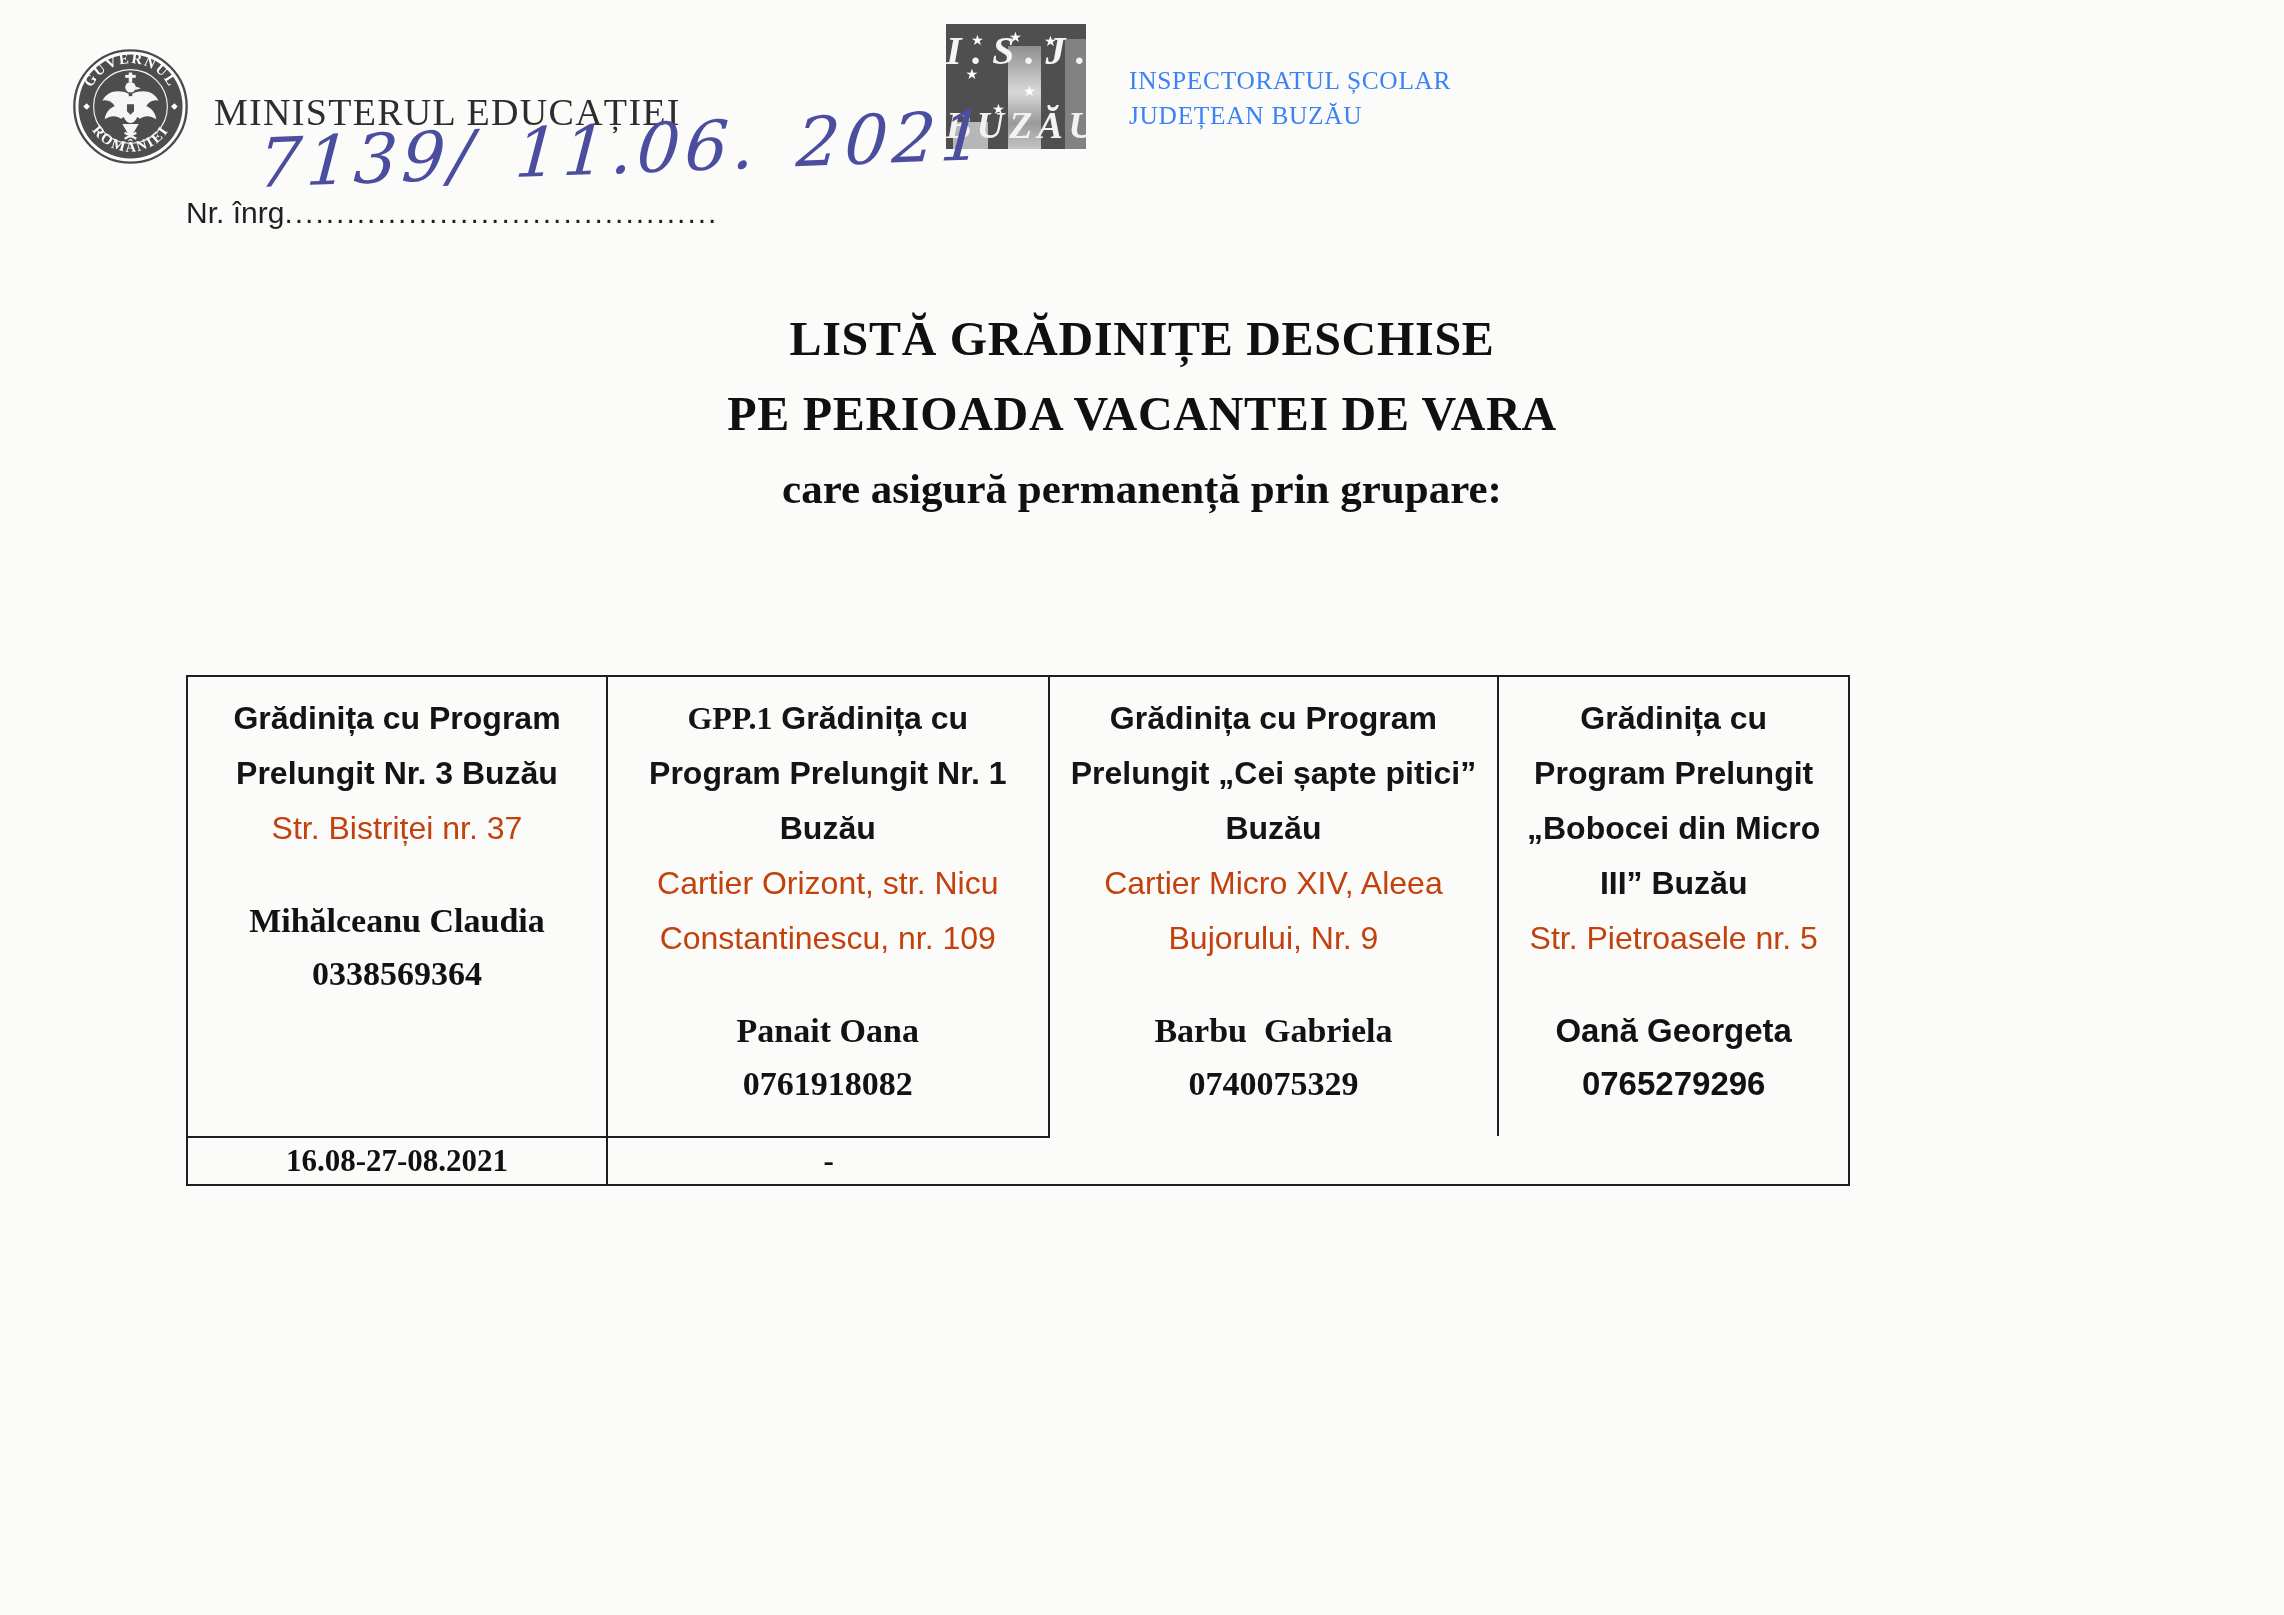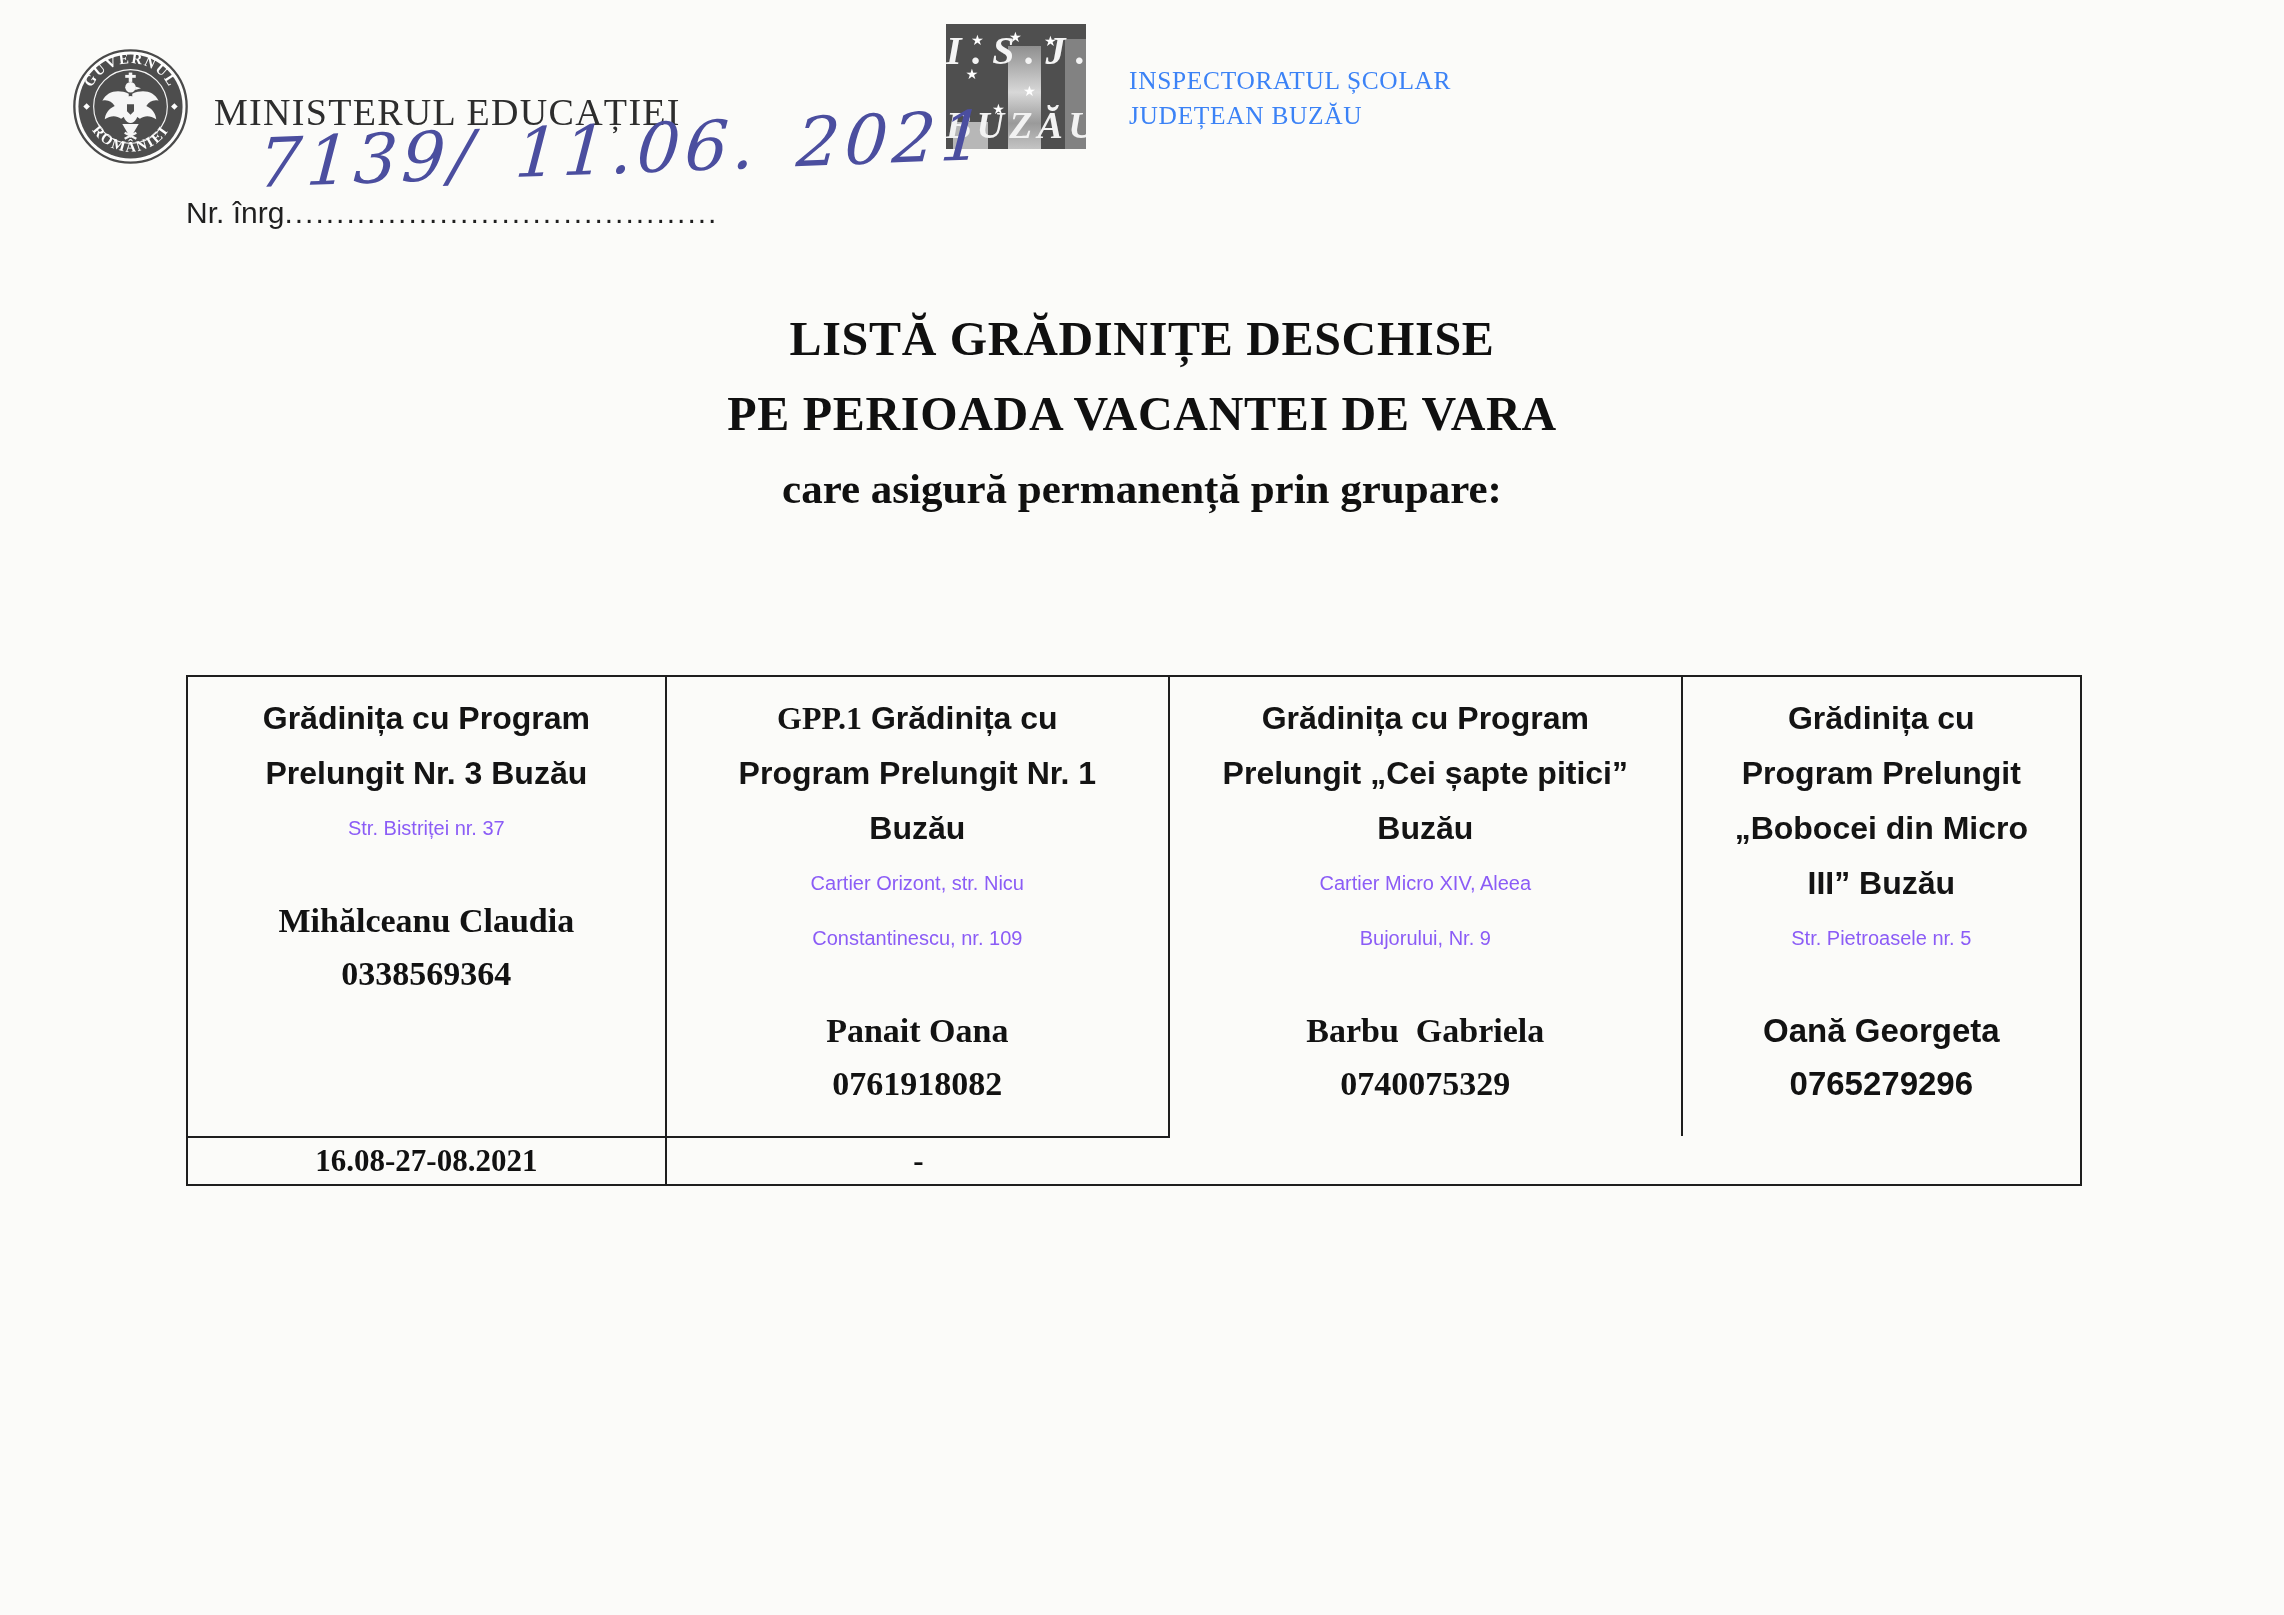--- a/index.html
+++ b/index.html
@@ -66,33 +66,33 @@
     font-family:"Liberation Serif", serif;font-weight:700;
     font-size:48px;line-height:75px;letter-spacing:0.7px;color:#101010;
   }
   .title .t3{
     font-family:"Liberation Serif", serif;font-weight:700;
     font-size:43px;line-height:75px;color:#101010;
   }
 
   
   .doc-table{
-    position:absolute;left:186px;top:675px;width:1896px;height:511px;
+    position:absolute;left:186px;top:675px;width:1664px;height:511px;
     border:2.6px solid #1e1e1e;box-sizing:border-box;
     display:grid;
     grid-template-columns:25.3% 26.6% 27.1% 21%;
     grid-template-rows:1fr 48px;
   }
   .tcell{
     border-right:2px solid #1e1e1e;box-sizing:border-box;
     padding:14.3px 6.5px 0 6.5px;text-align:center;overflow:hidden;
   }
   .tcell.last{border-right:none;}
   .kline{font-weight:700;font-size:32px;line-height:55px;color:#141414;}
-  .aline{font-weight:400;font-size:20px;line-height:55px;color:#8b5cf6;}
+  .aline{font-weight:400;font-size:32px;line-height:55px;color:#c2410c;}
   .serif-prefix{font-family:"Liberation Serif", serif;}
   .spacer{height:38px;}
   .cname,.cphone{
     font-family:"Liberation Serif", serif;font-weight:700;
     font-size:34px;line-height:53px;color:#121212;white-space:pre;
   }
   .sans-contact .cname,.sans-contact .cphone{
     font-family:"Liberation Sans", sans-serif;font-size:33px;
   }
   .date-cell{

